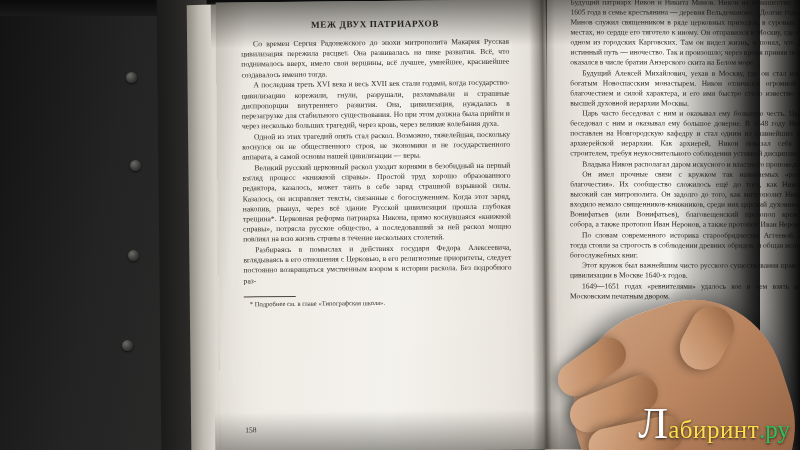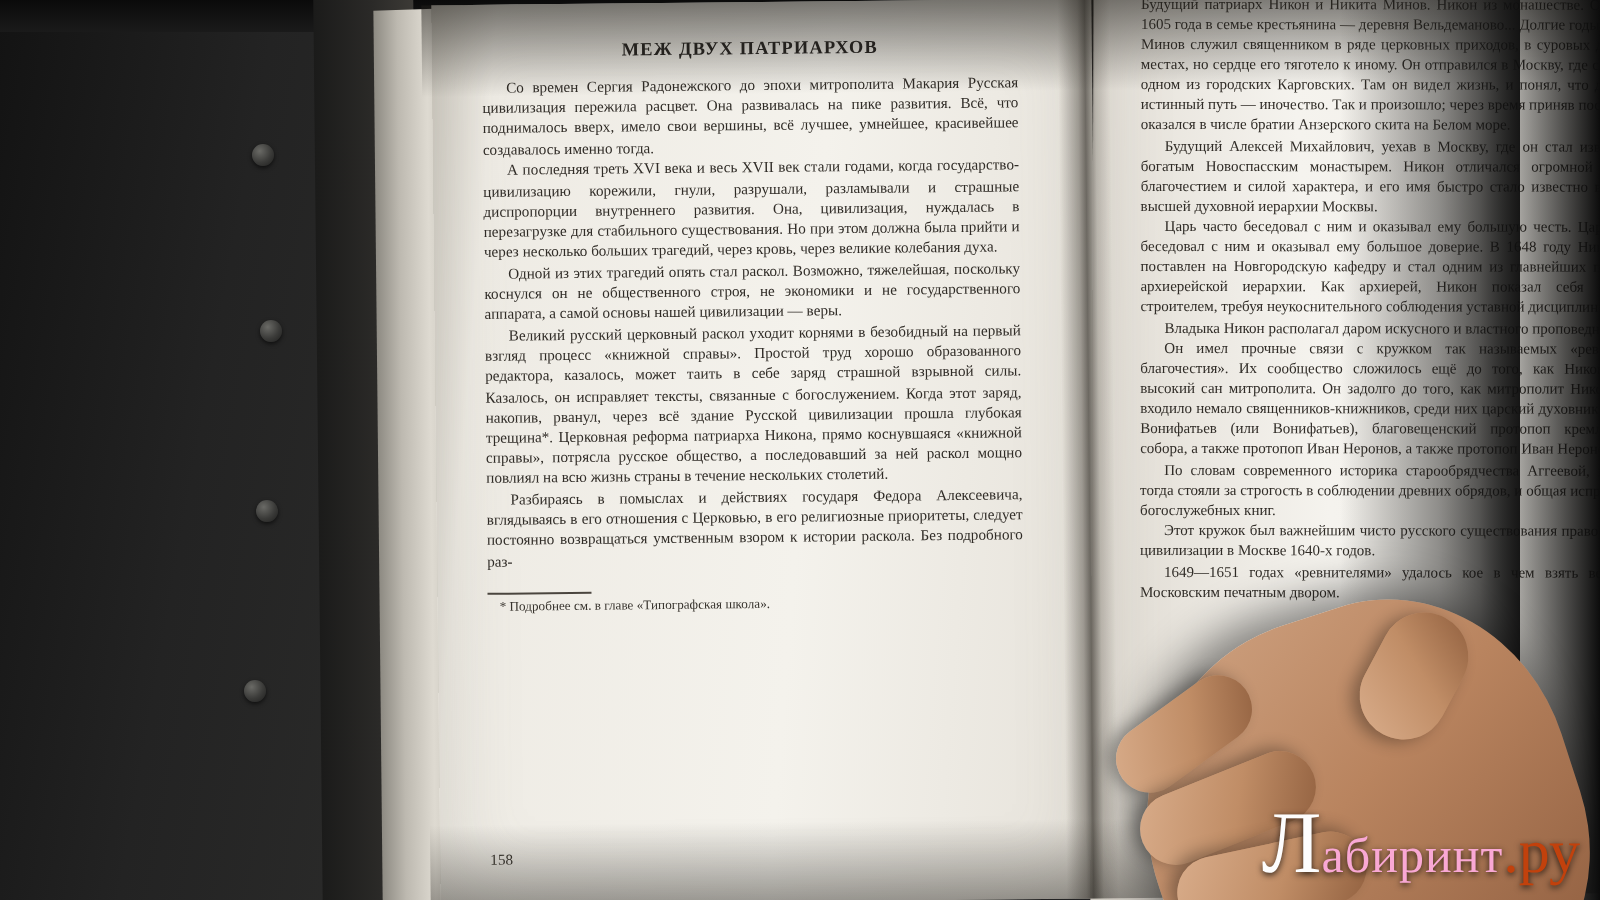--- a/index.html
+++ b/index.html
@@ -235,25 +235,25 @@
     font-family: "Liberation Serif", serif;
     font-size: 44px;
     line-height: 34px;
     font-weight: normal;
     color: #fdfdfd;
   }
   .wm-text {
     font-family: "Liberation Serif", serif;
     font-size: 25px;
     letter-spacing: 0.5px;
-    color: #f9a8d4;
+    color: #fde047;
   }
   .wm-dom {
-    font-size: 31px;
-    color: #c2410c;
+    font-size: 25px;
+    color: #22c55e;
   }
   .wm-wrap { display: flex; align-items: baseline; }
 </style>
 </head>
 <body>
 
 <div class="scene">
 
   <div class="bg-dark"></div>
   <div class="bg-leather">

